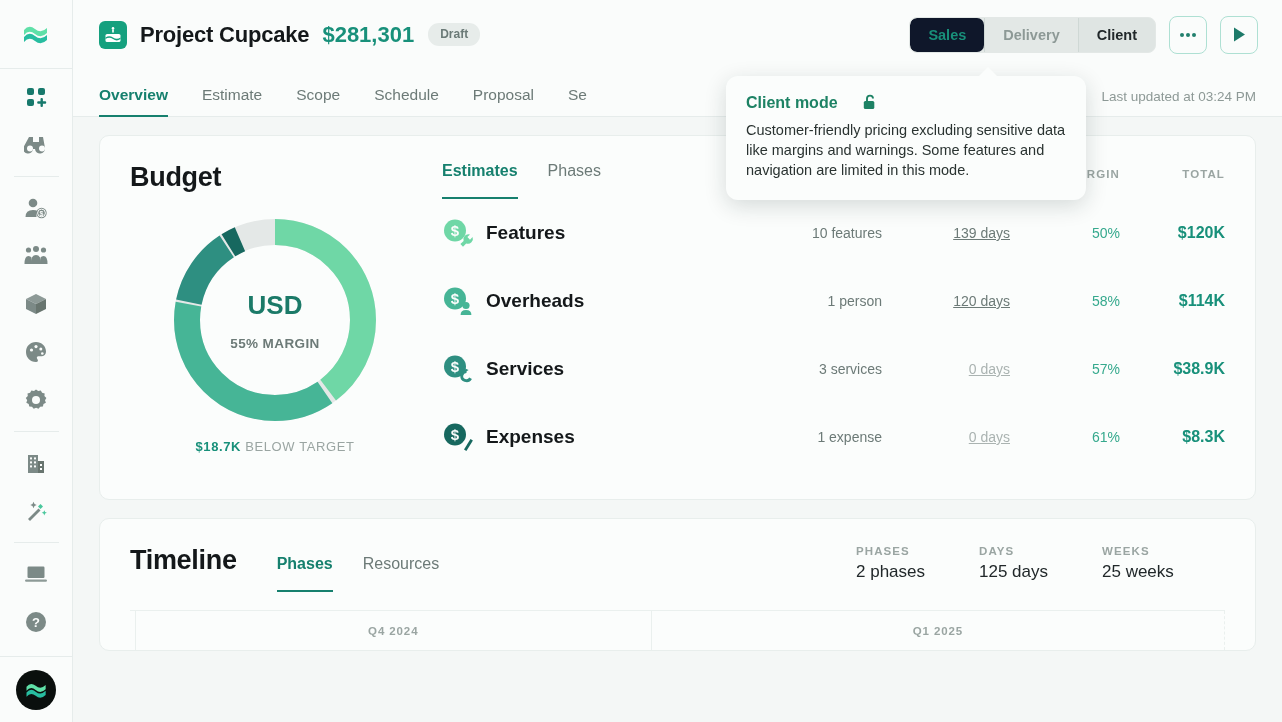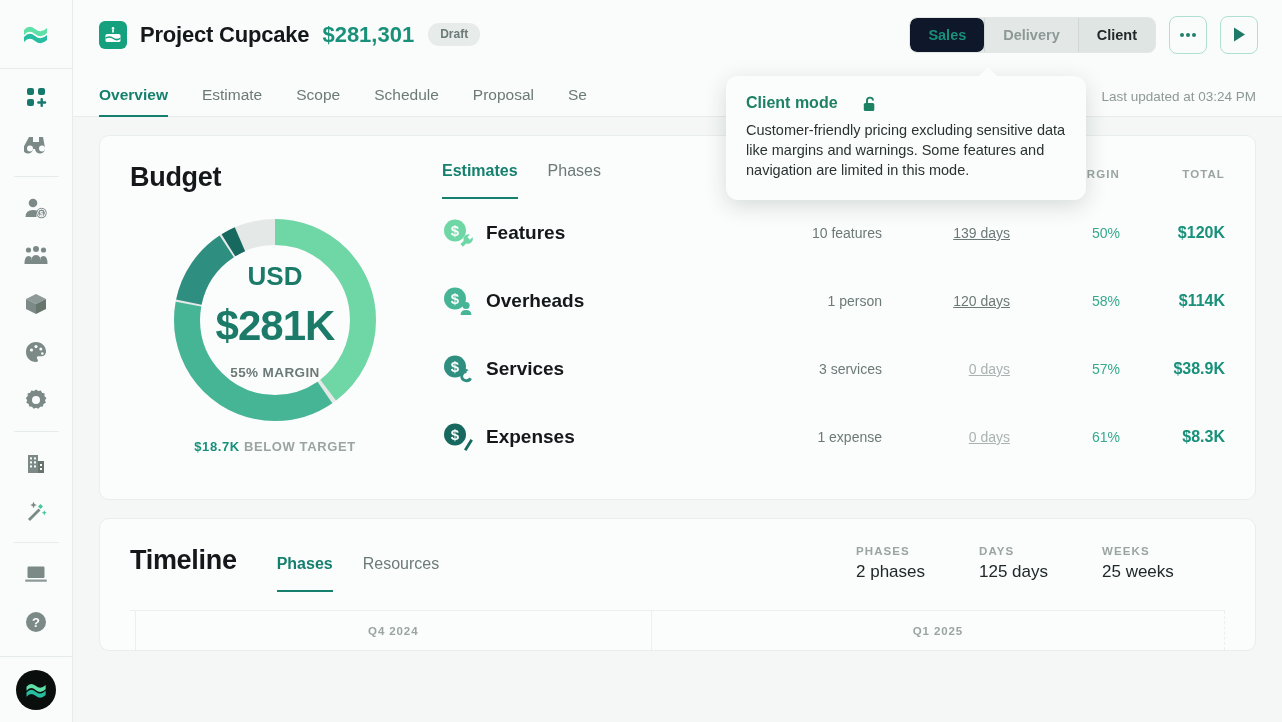--- a/index.html
+++ b/index.html
@@ -118,21 +118,21 @@
     background: #fbfdfc; border-radius: 12px; padding: 18px 20px 20px;
     box-shadow: 0 6px 22px rgba(20,40,35,0.16); z-index: 50;
   }
   .tooltip::after {
     content: ""; position: absolute; top: -9px; left: 252px;
     border-left: 10px solid transparent; border-right: 10px solid transparent;
     border-bottom: 10px solid #fbfdfc;
   }
   .tt-title {
     font-size: 16px; font-weight: bold; color: #1d8264;
-    display: flex; align-items: flex-end; gap: 25px; margin-bottom: 8px;
+    display: flex; align-items: flex-start; gap: 25px; margin-bottom: 8px;
   }
   .tt-body { font-size: 14.5px; line-height: 20px; color: #2a3331; }
 
   
   .content { padding: 0 26px; background: #f4f7f6; height: 605px; }
   .card {
     background: #fbfdfc; border: 1px solid #e8eeec; border-radius: 10px;
     margin-top: 18px;
   }
 
@@ -144,21 +144,21 @@
   .donut-wrap { margin-top: 22px; display: flex; justify-content: center; position: relative; }
   .donut-center {
     position: absolute; top: 0; left: 0; right: 0; bottom: 0;
     display: flex; flex-direction: column; align-items: center; justify-content: center; gap: 12px;
   }
   .donut-usd { font-size: 26px; font-weight: bold; color: #1b7a68; line-height: 30px; }
   .donut-val { font-size: 42px; font-weight: bold; color: #1b7a68; line-height: 46px; letter-spacing: -1px; }
   .donut-margin { font-size: 13.5px; font-weight: bold; color: #6c7a77; letter-spacing: 0.4px; margin-top: 4px; }
   .below-target { text-align: center; margin-top: 14px; font-size: 13px; letter-spacing: 0.6px; }
   .bt-amount { color: #18907a; font-weight: bold; }
-  .bt-label { color: #9aa5a2; font-weight: bold; }
+  .bt-label { color: #9aa5a2; font-weight: normal; }
 
   .budget-right { flex: 1 1 auto; padding-left: 22px; }
   .br-head { display: flex; align-items: flex-start; }
   .subtab {
     font-size: 16px; color: #6c7a77; margin-right: 30px; padding-bottom: 19px;
     cursor: pointer; position: relative; white-space: nowrap;
   }
   .subtab.active { color: #16806e; font-weight: bold; }
   .subtab.active::after {
     content: ""; position: absolute; left: 0; right: 0; bottom: 0;
@@ -403,21 +403,20 @@
 
                 <circle r="88" fill="none" stroke="#46b596" stroke-width="26" stroke-dasharray="207 346" stroke-dashoffset="-223"></circle>
 
                 <circle r="88" fill="none" stroke="#2e8f81" stroke-width="26" stroke-dasharray="69 484" stroke-dashoffset="-432"></circle>
 
                 <circle r="88" fill="none" stroke="#17685f" stroke-width="26" stroke-dasharray="13 540" stroke-dashoffset="-503"></circle>
               </g>
             </svg>
             <div class="donut-center">
               <div class="donut-usd">USD</div>
-              <div class="donut-val">$281K</div>
               <div class="donut-margin">55% MARGIN</div>
             </div>
           </div>
 
           <div class="below-target">
             <span class="bt-amount">$18.7K</span>
             <span class="bt-label">BELOW TARGET</span>
           </div>
         </div>
 

